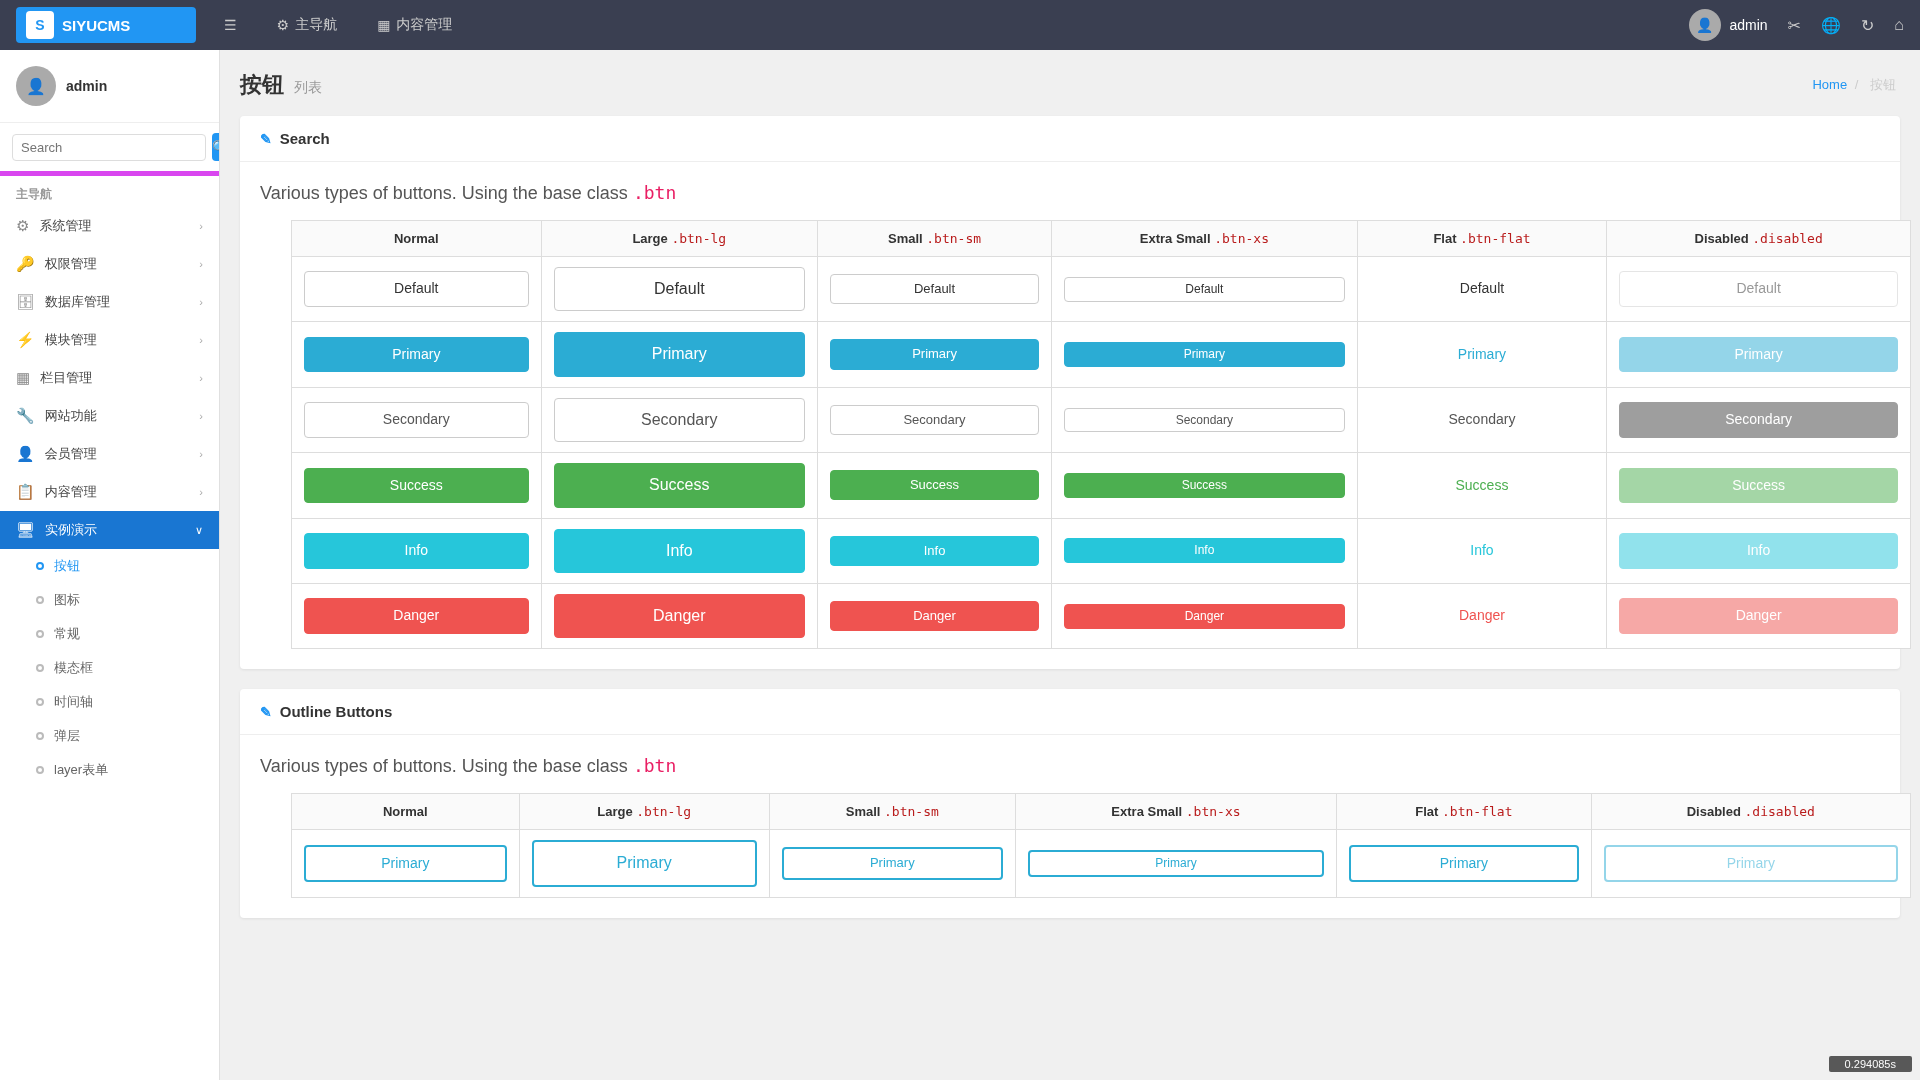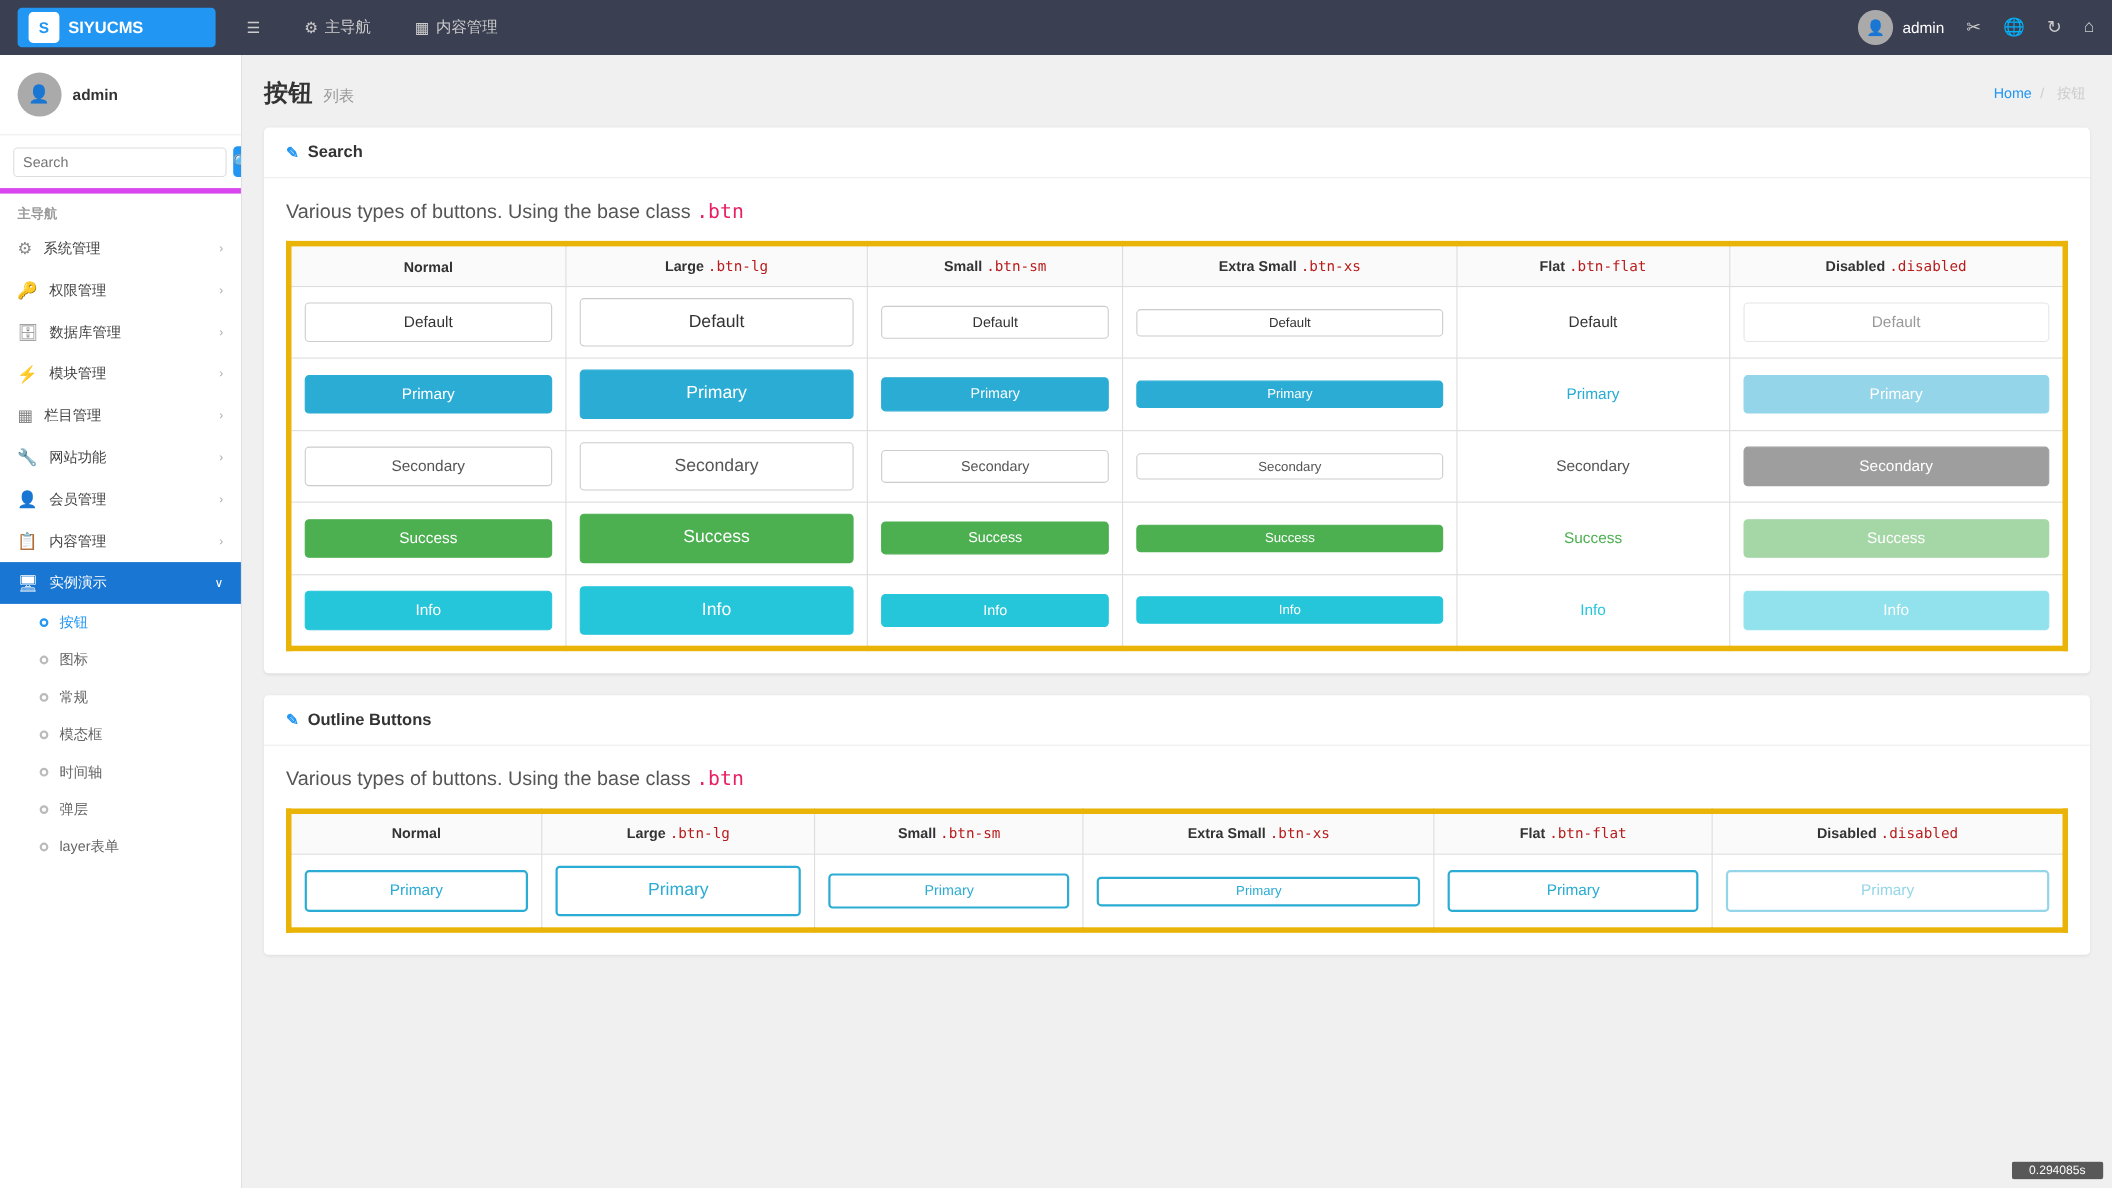--- a/index.html
+++ b/index.html
@@ -131,21 +131,21 @@
     .card-header .edit-icon { color: #2196F3; font-size: 14px; }
     .card-body { padding: 20px; }
 
     .description {
       font-size: 18px; color: #555; margin-bottom: 16px;
     }
     .description .code { color: #e91e63; font-family: monospace; }
 
     
     .btn-table {
-      width: 100%; border-collapse: collapse; border: 5px solid #eab308;
+      width: 100%; border-collapse: collapse; border: 1px solid #eab308; margin-left: 31px;
     }
     .btn-table th, .btn-table td {
       border: 1px solid #ddd; padding: 10px 12px; text-align: center;
       vertical-align: middle;
     }
     .btn-table th {
       background: #fafafa; font-size: 13px; color: #333; font-weight: bold;
     }
     .btn-table th .code { color: #b91c1c; font-family: monospace; font-weight: normal; }
     .btn-table td { background: #fff; }
@@ -423,20 +423,28 @@
 
             <tr>
               <td><button class="btn btn-info">Info</button></td>
               <td><button class="btn btn-info btn-lg">Info</button></td>
               <td><button class="btn btn-info btn-sm">Info</button></td>
               <td><button class="btn btn-info btn-xs">Info</button></td>
               <td><button class="btn btn-flat-info">Info</button></td>
               <td><button class="btn btn-info btn-disabled" disabled="">Info</button></td>
             </tr>
 
+            <tr>
+              <td><button class="btn btn-danger">Danger</button></td>
+              <td><button class="btn btn-danger btn-lg">Danger</button></td>
+              <td><button class="btn btn-danger btn-sm">Danger</button></td>
+              <td><button class="btn btn-danger btn-xs">Danger</button></td>
+              <td><button class="btn btn-flat-danger">Danger</button></td>
+              <td><button class="btn btn-danger btn-disabled" disabled="">Danger</button></td>
+            </tr>
 
           </tbody>
         </table>
       </div>
     </div>
 
     <div class="card">
       <div class="card-header">
         <span class="edit-icon">✎</span>
         <span>Outline Buttons</span>

